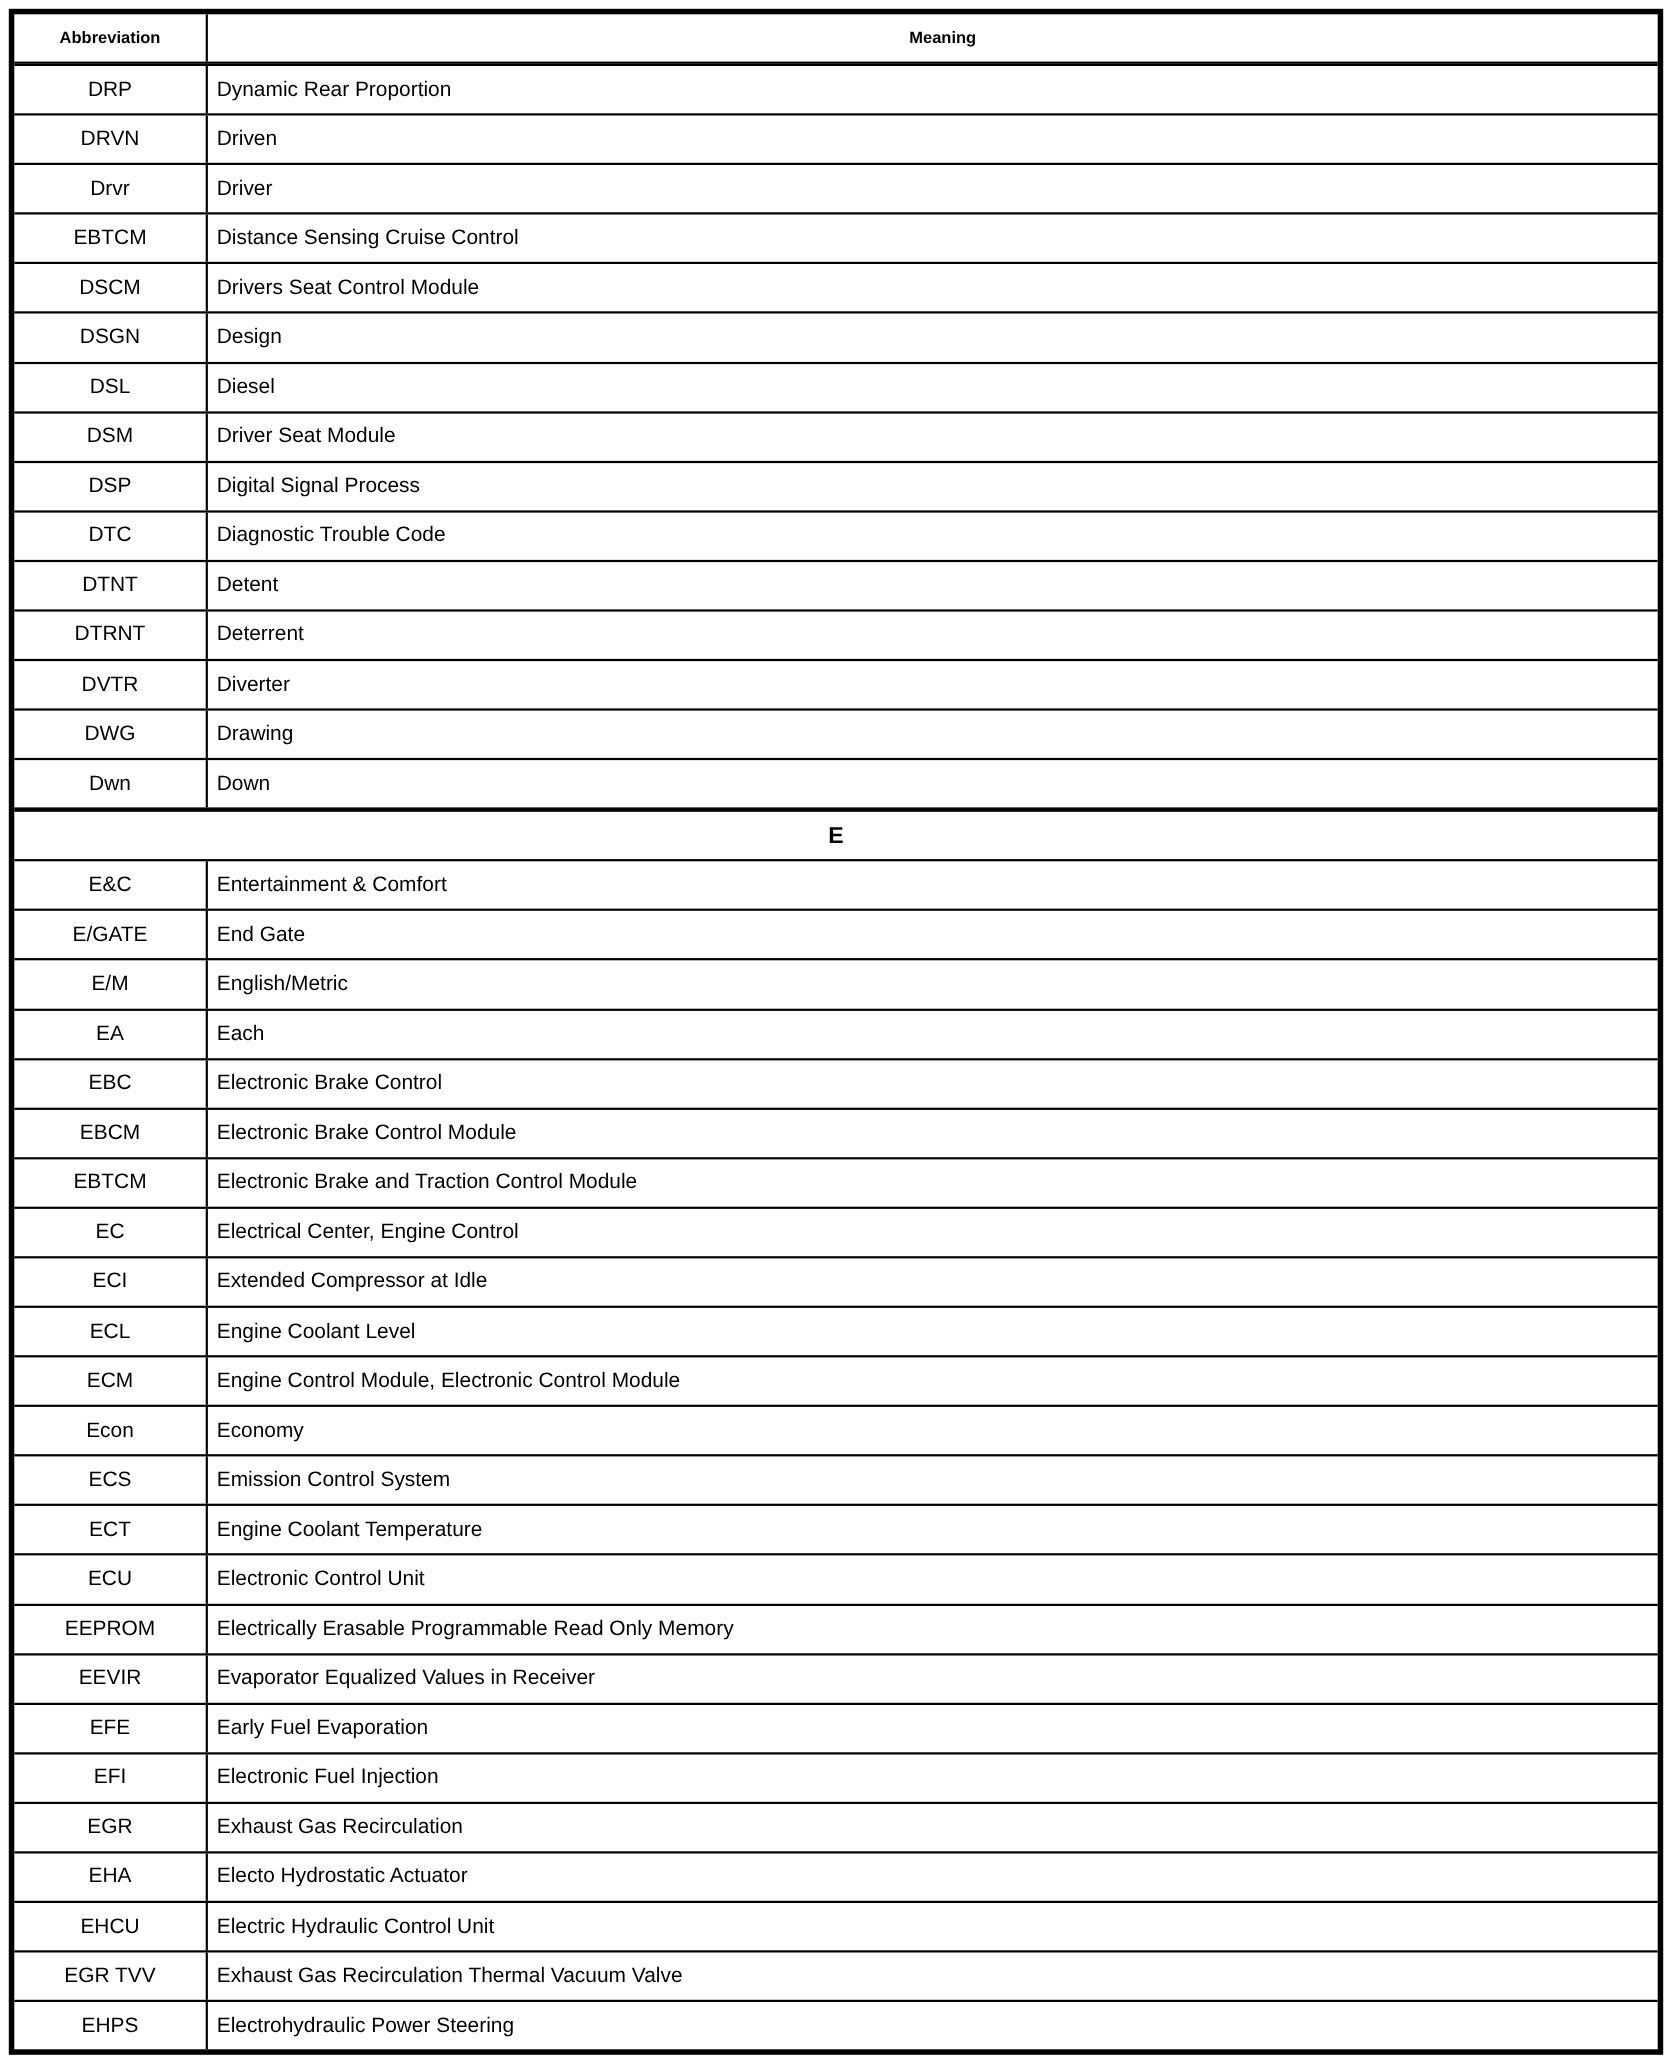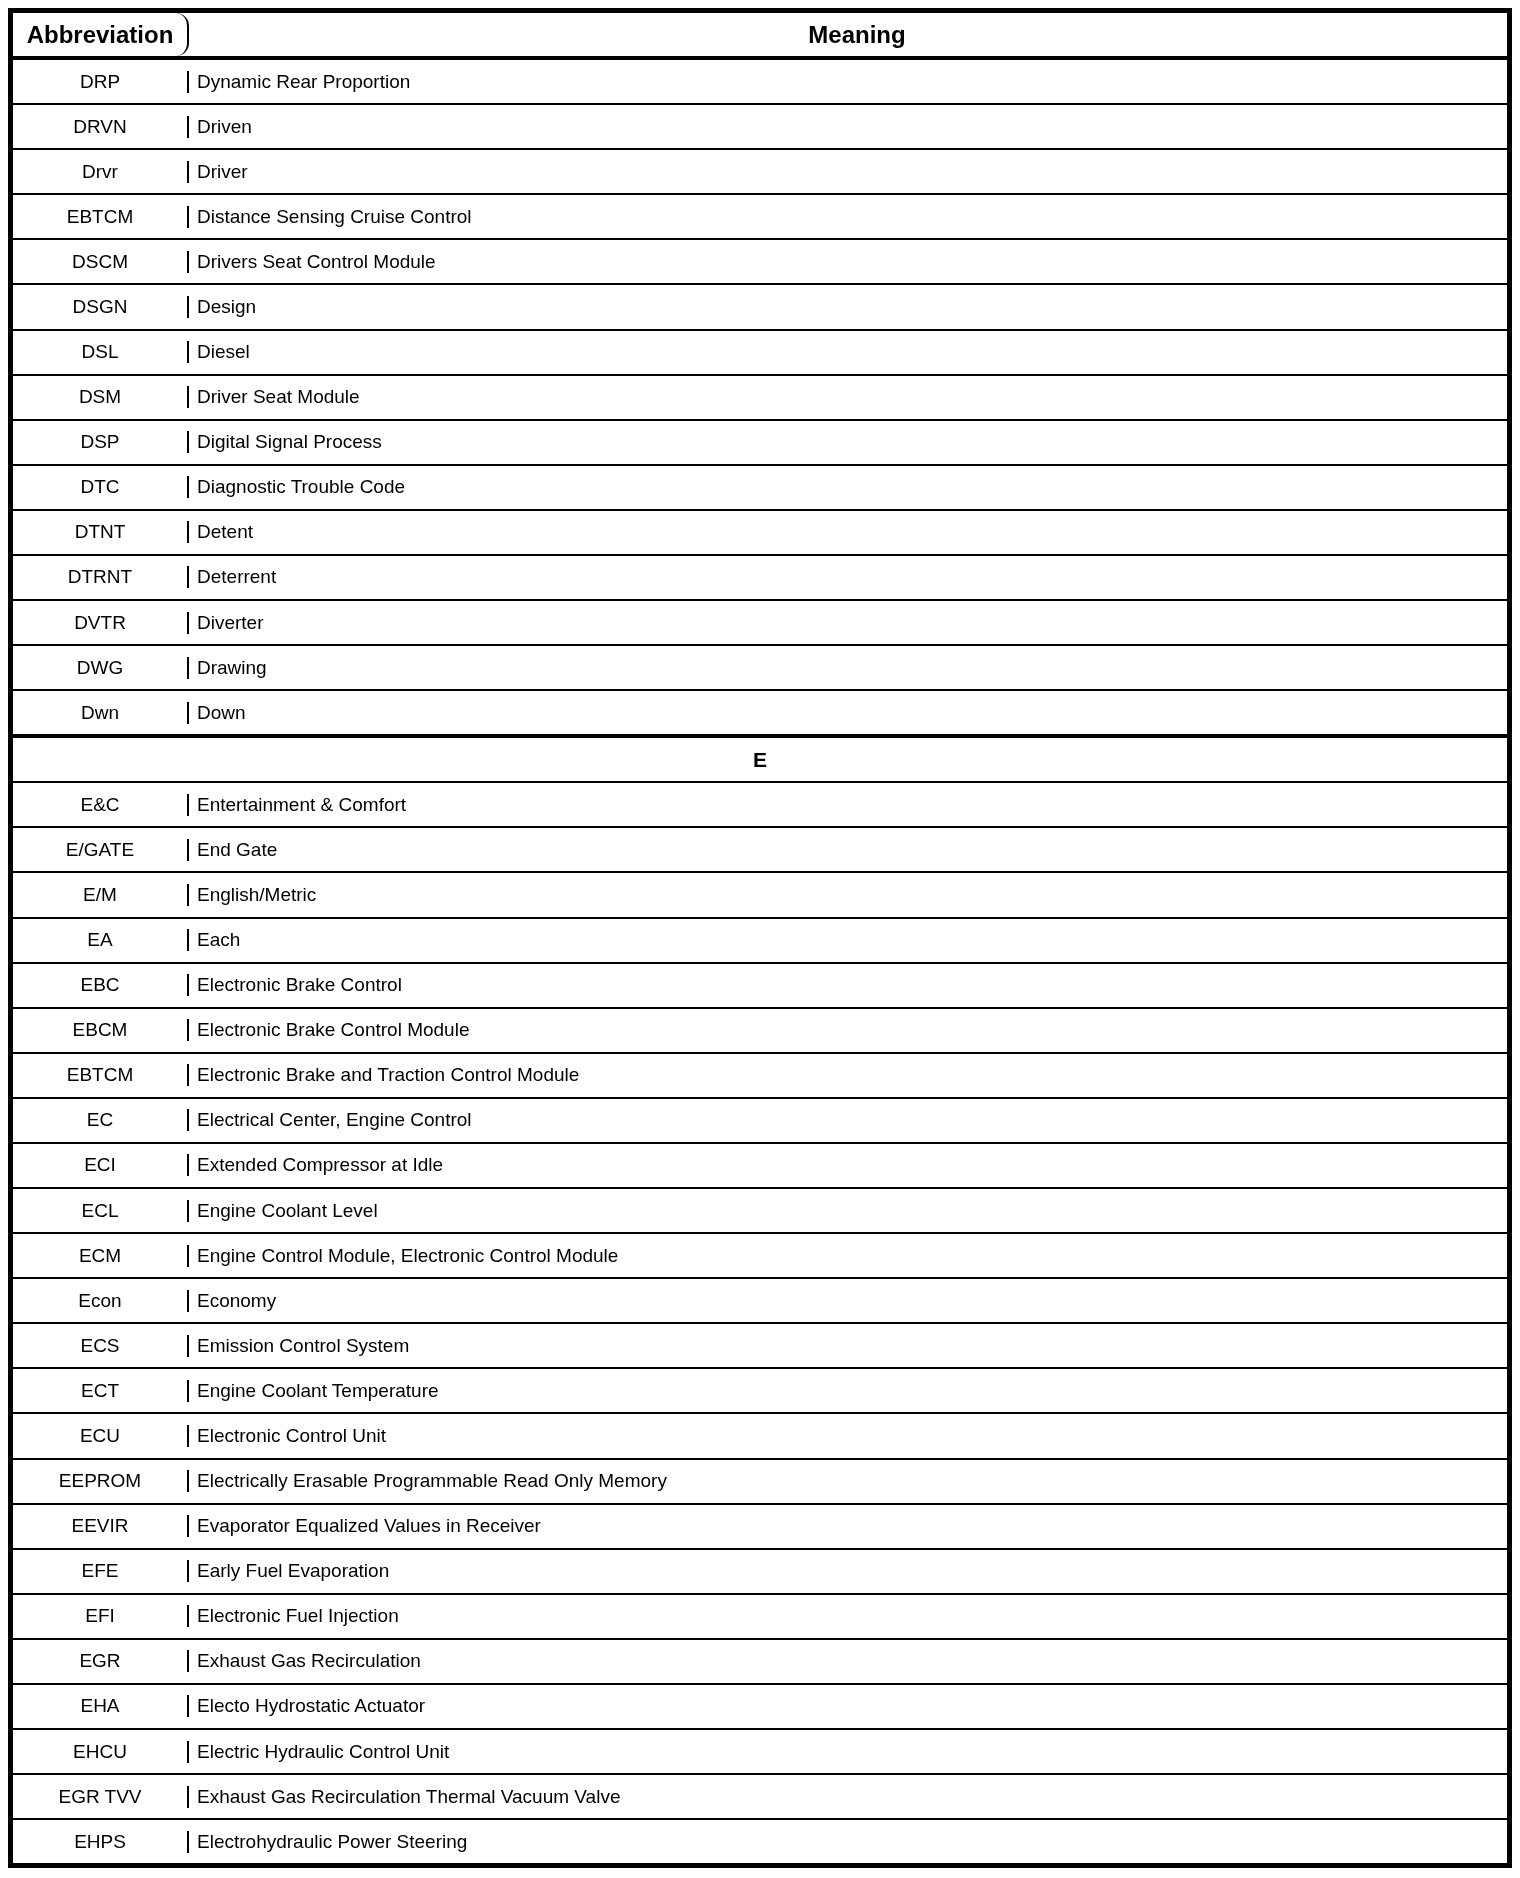--- a/index.html
+++ b/index.html
@@ -30,21 +30,20 @@
   }
   .row {
     display: flex;
     flex: 1 1 0;
     align-items: stretch;
     box-sizing: border-box;
     min-height: 0;
   }
   .row + .row {
     border-top: 2px solid #000000;
-    align-items: center;
   }
   .header-row {
     border-bottom: 2px solid #000000;
   }
   .section-row {
     border-top: 4px solid #000000 !important;
     align-items: center;
     justify-content: center;
     font-weight: bold;
     font-size: 21px;
@@ -64,22 +63,21 @@
     border-right: 2px solid #000000;
     text-align: center;
   }
   .meaning-cell {
     flex: 1 1 auto;
     padding-left: 8px;
     justify-content: flex-start;
   }
   .header-row .cell {
     font-weight: bold;
-    font-size: 24px;
-    border-radius: 13px;
+    font-size: 15px;
   }
   .header-row .meaning-cell {
     justify-content: center;
     padding-left: 18px;
   }
 </style>
 </head>
 <body>
 
 <div class="page">

